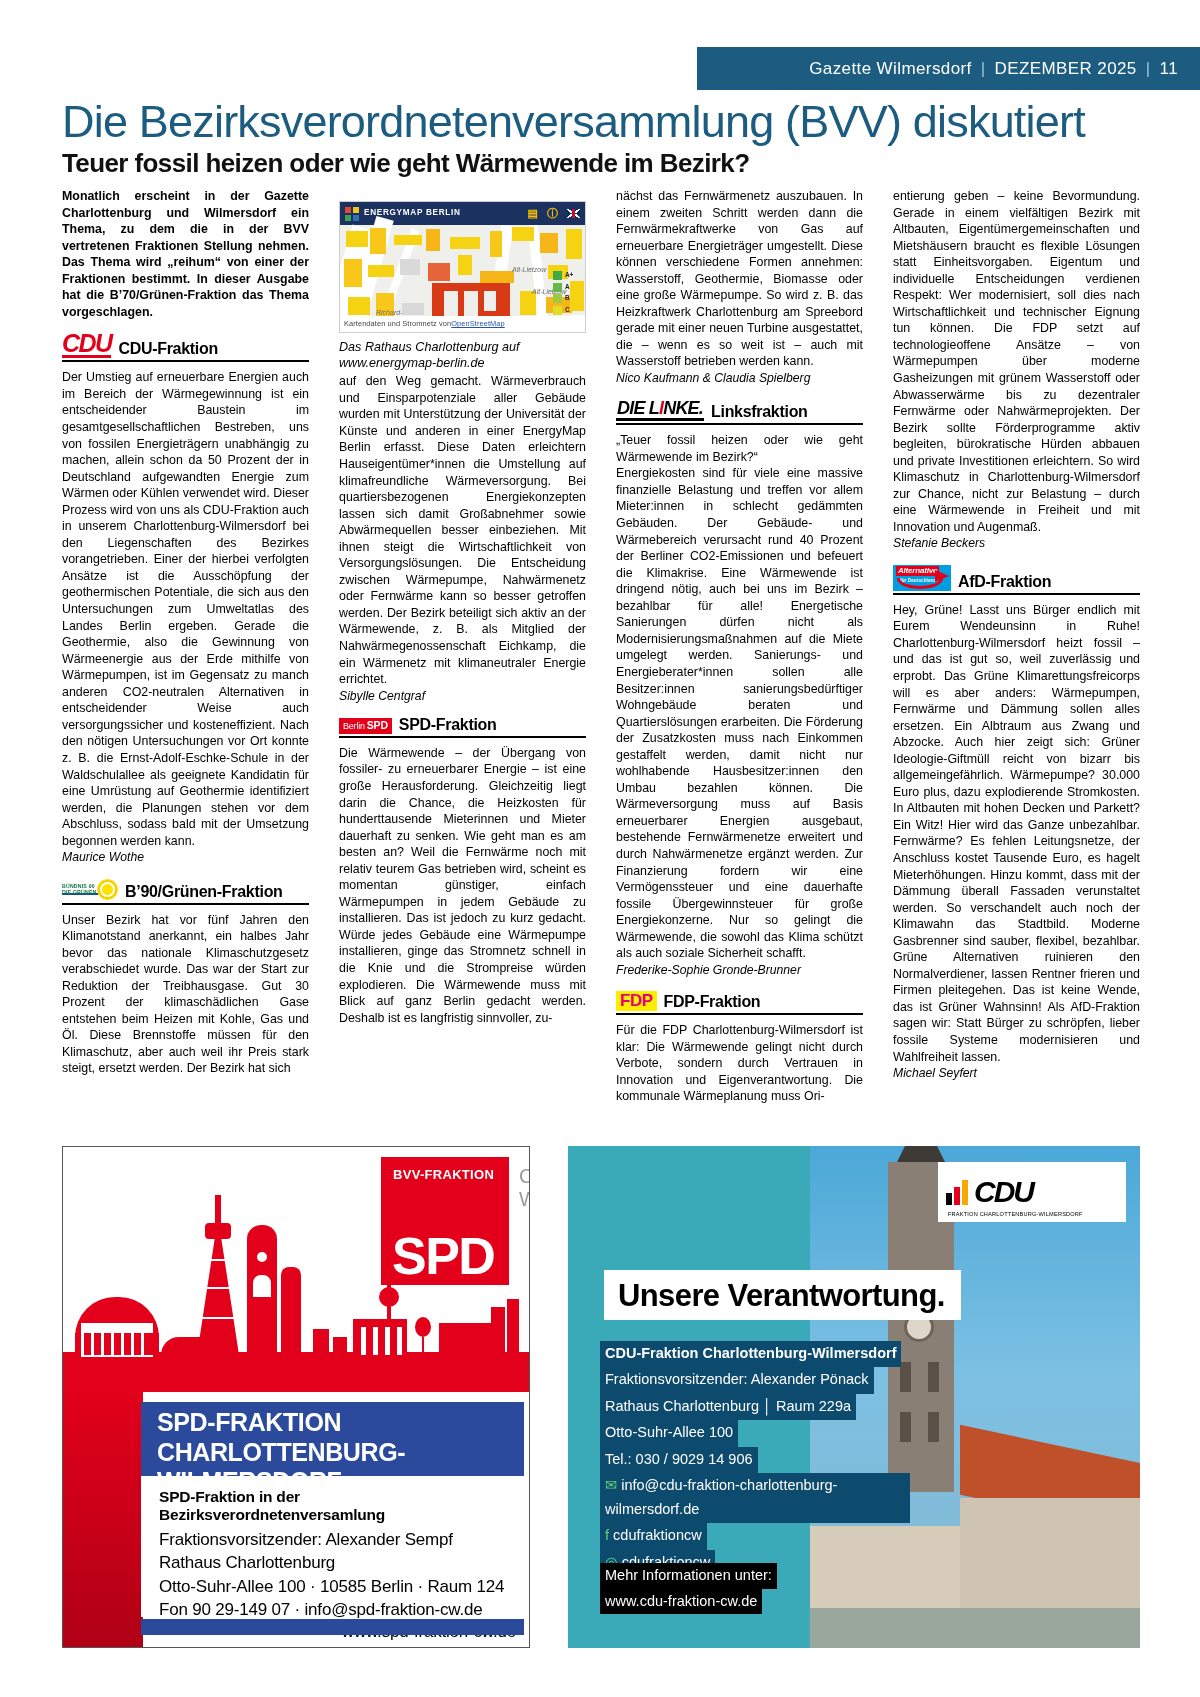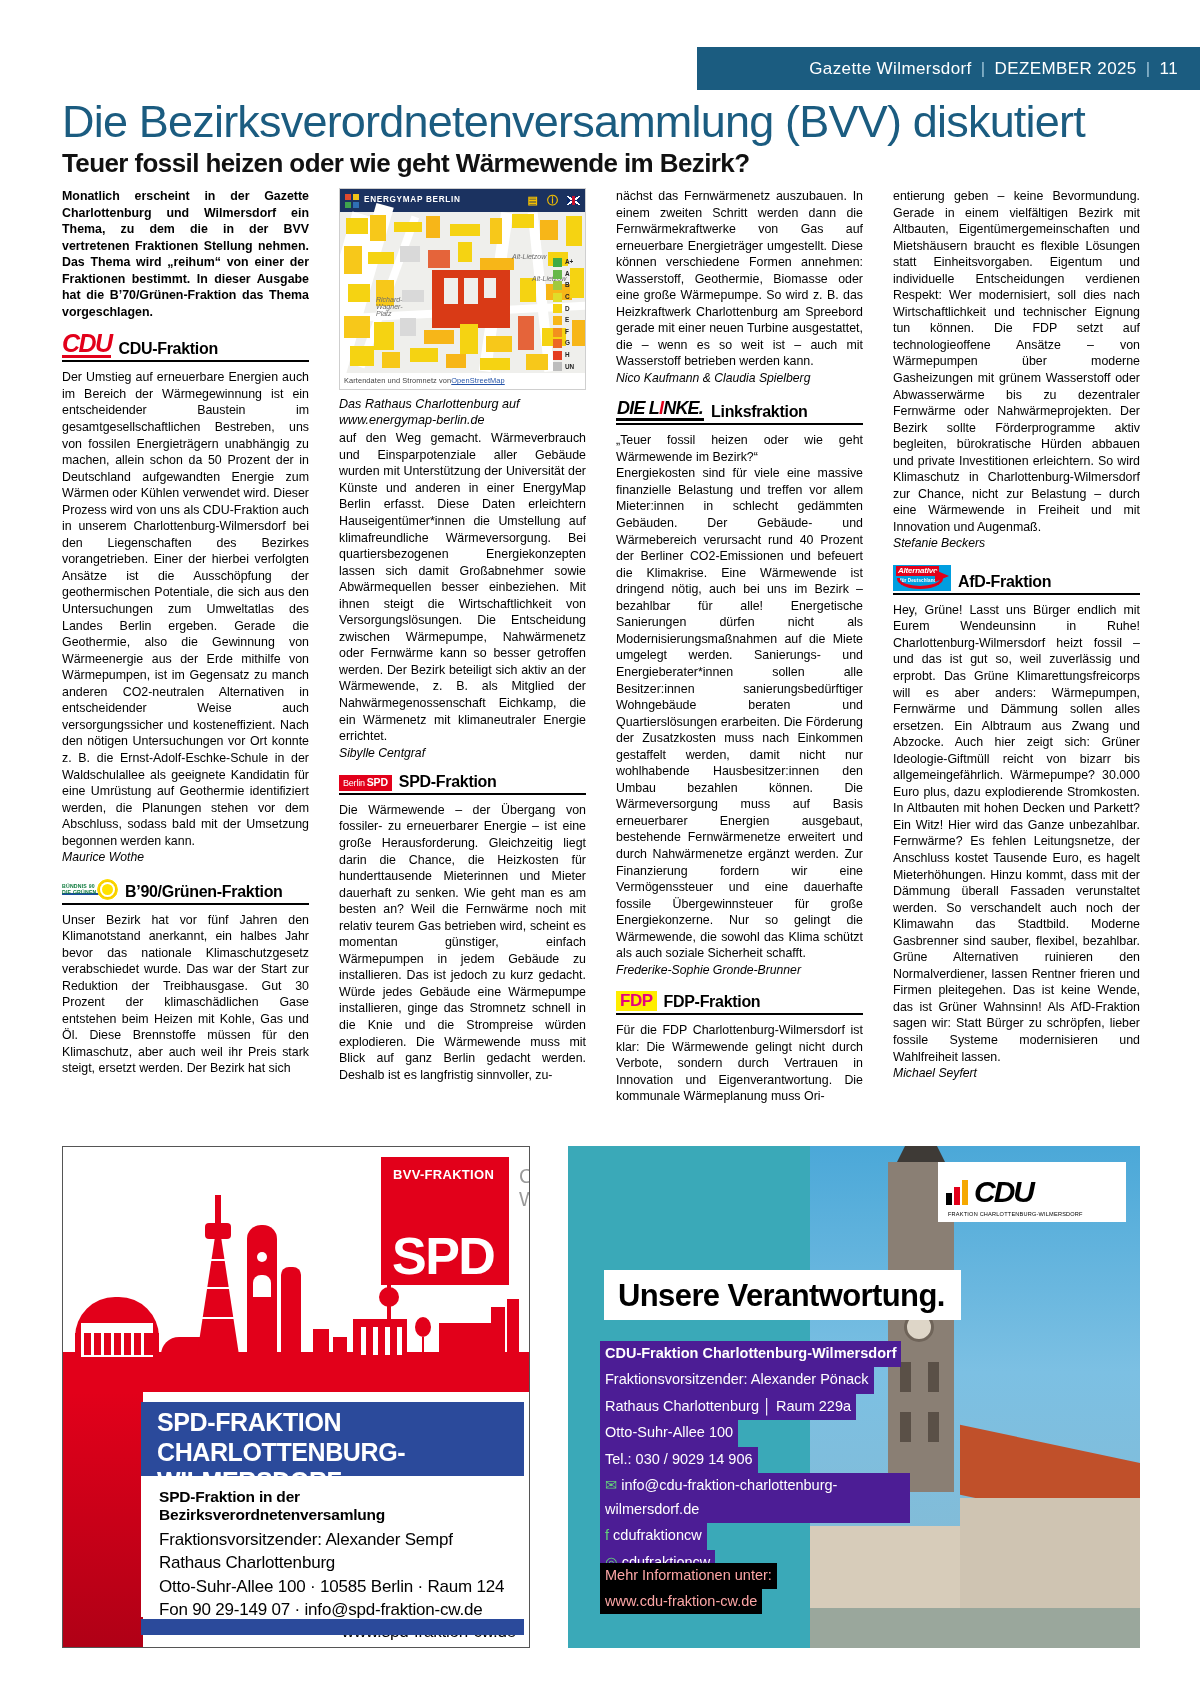--- a/index.html
+++ b/index.html
@@ -120,22 +120,22 @@
     border-bottom:6px solid transparent;
   }
   .logo-afd .swoosh{
     position:absolute; left:4px; bottom:2px; width:46px; height:11px;
     border-radius:0 0 40px 40px/0 0 18px 18px;
     border:3px solid #e2001a; border-top:none;
   }
 
   
   .mapfig { width: 247px; margin-bottom: 2px; }
-  .mapbox { width: 247px; height: 202px; position: relative;
-            border: 1px solid #cfcfcf; background:#fde047; overflow:hidden; }
+  .mapbox { width: 247px; height: 132px; position: relative;
+            border: 1px solid #cfcfcf; background:#fde047; overflow:hidden;margin-top:13px; }
   .map-topbar { position:absolute; top:0; left:0; right:0; height:23px;
                 background:#1b3260; display:flex; align-items:center; padding:0 5px; gap:5px; }
   .map-topbar .brandsq{ width:14px; height:14px; display:grid;
      grid-template-columns:6px 6px; grid-template-rows:6px 6px; gap:2px;}
   .map-topbar .brandsq i{display:block;}
   .map-topbar .brandtxt{ color:#fff; font-size:8.2px; letter-spacing:.7px; font-weight:600;}
   .map-topbar .right{ margin-left:auto; display:flex; align-items:center; gap:9px;}
   .map-topbar .ic{ color:#f5c000; font-size:11px; font-weight:700; }
   .map-topbar .flag{ width:13px;height:9px;background:#0a2a6b;position:relative;}
   .map-topbar .flag::before{content:"";position:absolute;inset:0;
@@ -212,24 +212,24 @@
      display:flex; align-items:center; padding-left:8px; gap:6px;}
   .cdu-logo .bars{ display:flex; align-items:flex-end; gap:2px; height:26px;}
   .cdu-logo .bars i{ display:block; width:6px; }
   .cdu-logo .word{ font-size:30px; font-weight:700; font-style:italic; letter-spacing:-2px; color:#000;}
   .cdu-logo .sub{ position:absolute; left:10px; bottom:5px; font-size:5.6px; color:#000; letter-spacing:.2px;}
   .cdu-slog1{ position:absolute; left:36px; top:76px; background:#fff; color:#000;
      font-size:31px; font-weight:700; padding:8px 16px 6px 14px; letter-spacing:-.6px; white-space:nowrap;}
   .cdu-slog2{ position:absolute; left:36px; top:124px; background:#fff; color:#000;
      font-size:31px; font-weight:700; padding:8px 16px 6px 14px; letter-spacing:-.6px; white-space:nowrap;}
   .cdu-info{ position:absolute; left:32px; top:195px; width:310px; color:#fff; font-size:14.5px; line-height:1.62;}
-  .cdu-info .r{ background:#4c1d95; display:inline-block; padding:1px 5px 2px 5px; }
+  .cdu-info .r{ background:#0c4a6e; display:inline-block; padding:1px 5px 2px 5px; }
   .cdu-info .b{ font-weight:700; }
   .cdu-info .grn{ color:#63d17a; }
-  .cdu-more{ position:absolute; left:32px; bottom:34px; width:300px; color:#fca5a5; font-size:14.5px; line-height:1.55;}
+  .cdu-more{ position:absolute; left:32px; bottom:34px; width:300px; color:#ffffff; font-size:14.5px; line-height:1.55;}
   .cdu-more .r{ background:#000; display:inline-block; padding:1px 5px 2px 5px; }
 </style>
 </head>
 <body>
 
 <div class="page">
 
   <div class="masthead">
     <span>Gazette Wilmersdorf</span>
     <span class="sep">|</span>

